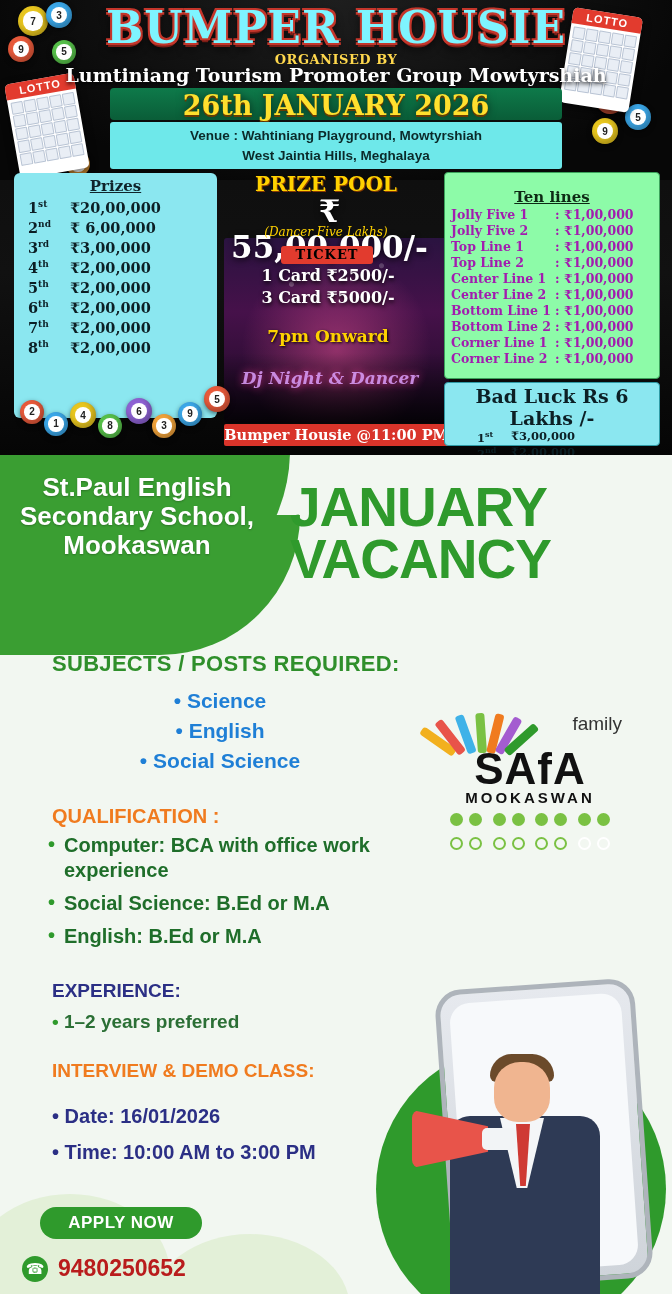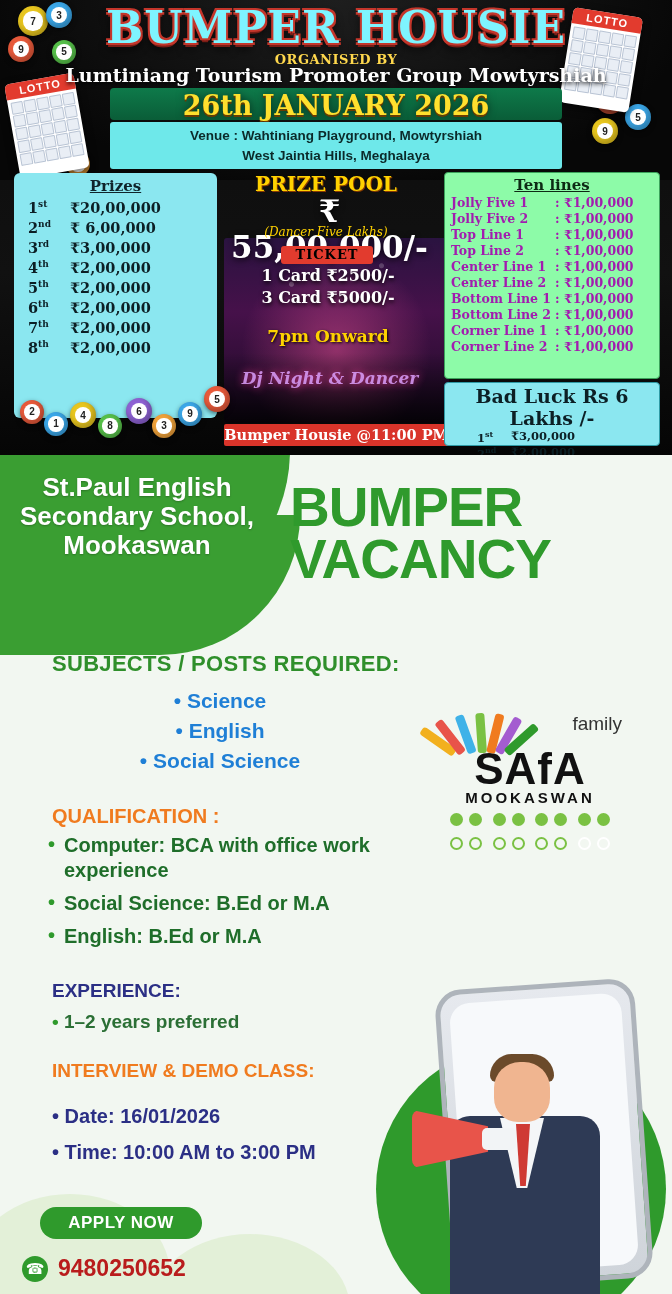--- a/index.html
+++ b/index.html
@@ -192,21 +192,21 @@
   }
 
   
   .lines-panel {
     position: absolute; right: 12px; top: 172px; width: 216px; height: 207px;
     background: #8dfba8; border-radius: 4px; padding: 3px 6px;
     border: 1px solid #3ba35b;
   }
   .lines-title {
     text-align: center; font-family: "DejaVu Serif", serif; font-weight: bold;
-    font-size: 15px; color: #0d2a14; text-decoration: underline;
+    font-size: 15px; color: #0d2a14; text-decoration: underline; margin-top: 12px;
   }
   .line-row {
     display: flex; font-family: "DejaVu Serif", serif; font-weight: bold;
     font-size: 12.5px; color: #a21caf; padding: .5px 0;
   }
   .line-name { width: 104px; }
   .badluck-panel {
     position: absolute; right: 12px; top: 382px; width: 216px; height: 64px;
     background: #8be7f0; border-radius: 4px; padding: 2px 6px;
     border: 1px solid #2f9aa5;
@@ -622,21 +622,21 @@
 </div>
 
 <div class="vacancy">
   <div class="light-blob"></div>
   <div class="light-blob2"></div>
   <div class="green-blob"></div>
   <div class="blob2"></div>
 
   <div class="school-name">St.Paul English Secondary School, Mookaswan</div>
   <div class="headline">
-    <div>BUMPER</div>
+    <div>JANUARY</div>
     <div>VACANCY</div>
   </div>
 
   <div class="section-h subjects-h">SUBJECTS / POSTS REQUIRED:</div>
   <div class="subj-list">
     <div class="subj-item">•   Science</div>
     <div class="subj-item">• English</div>
     <div class="subj-item">• Social Science</div>
   </div>
 

